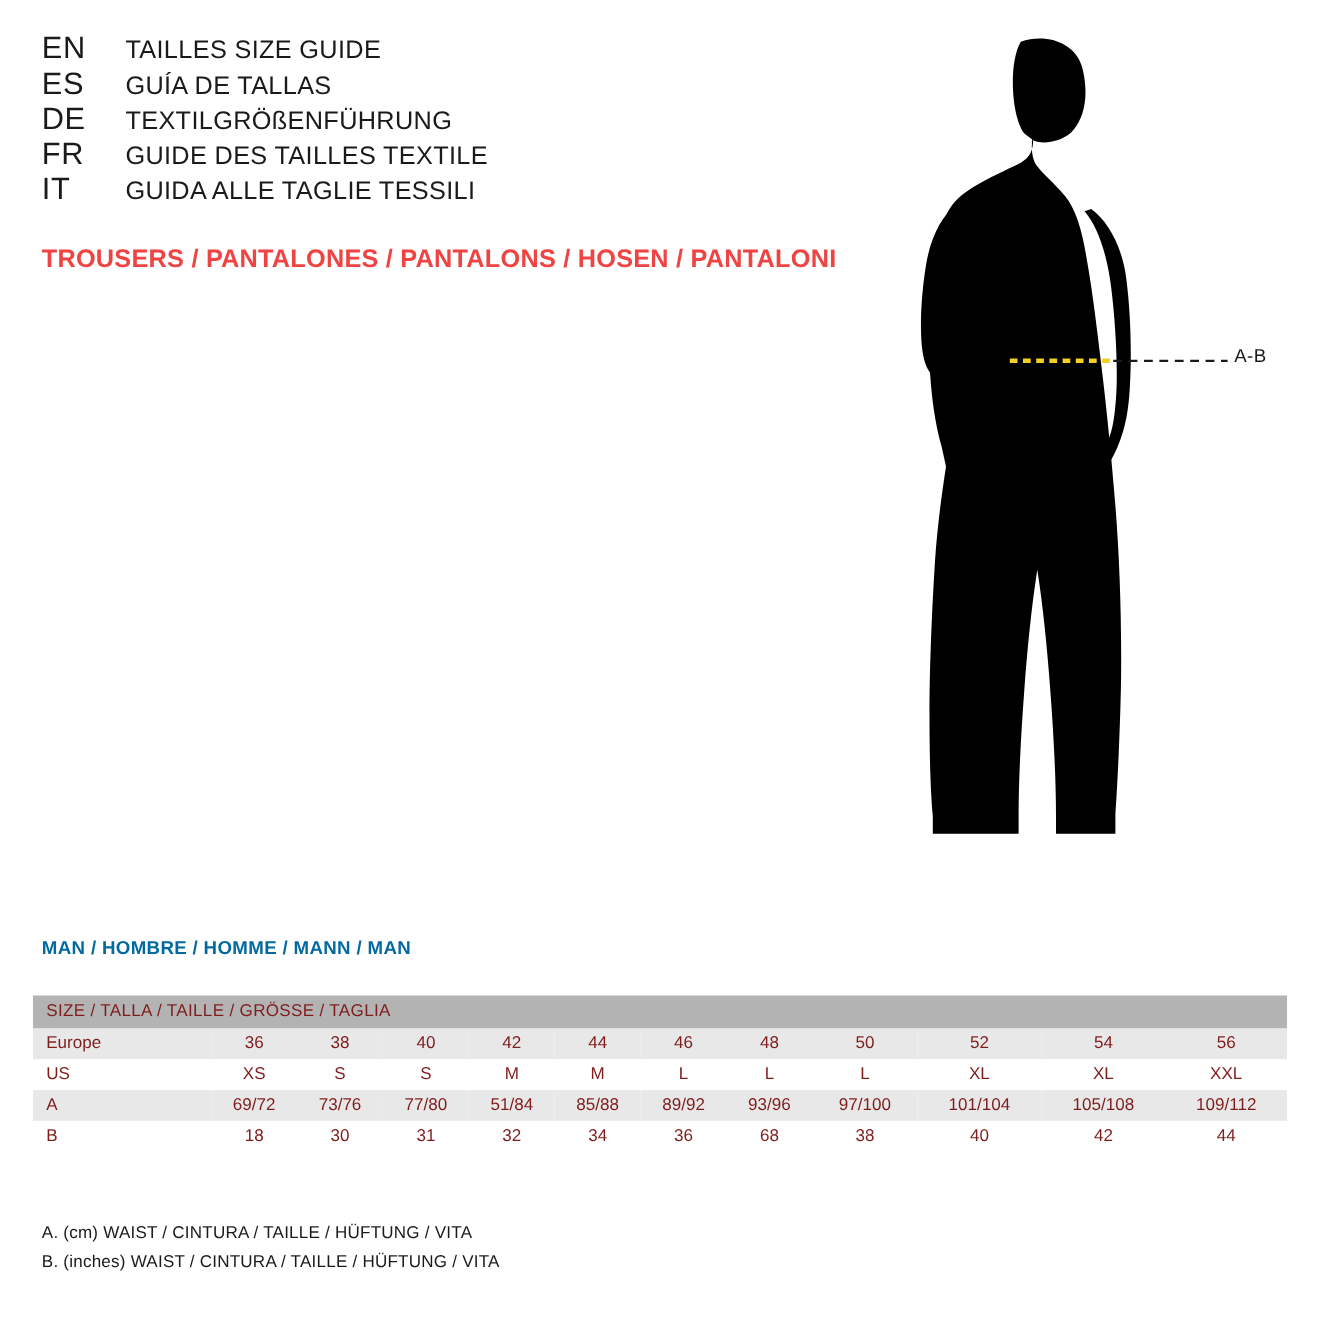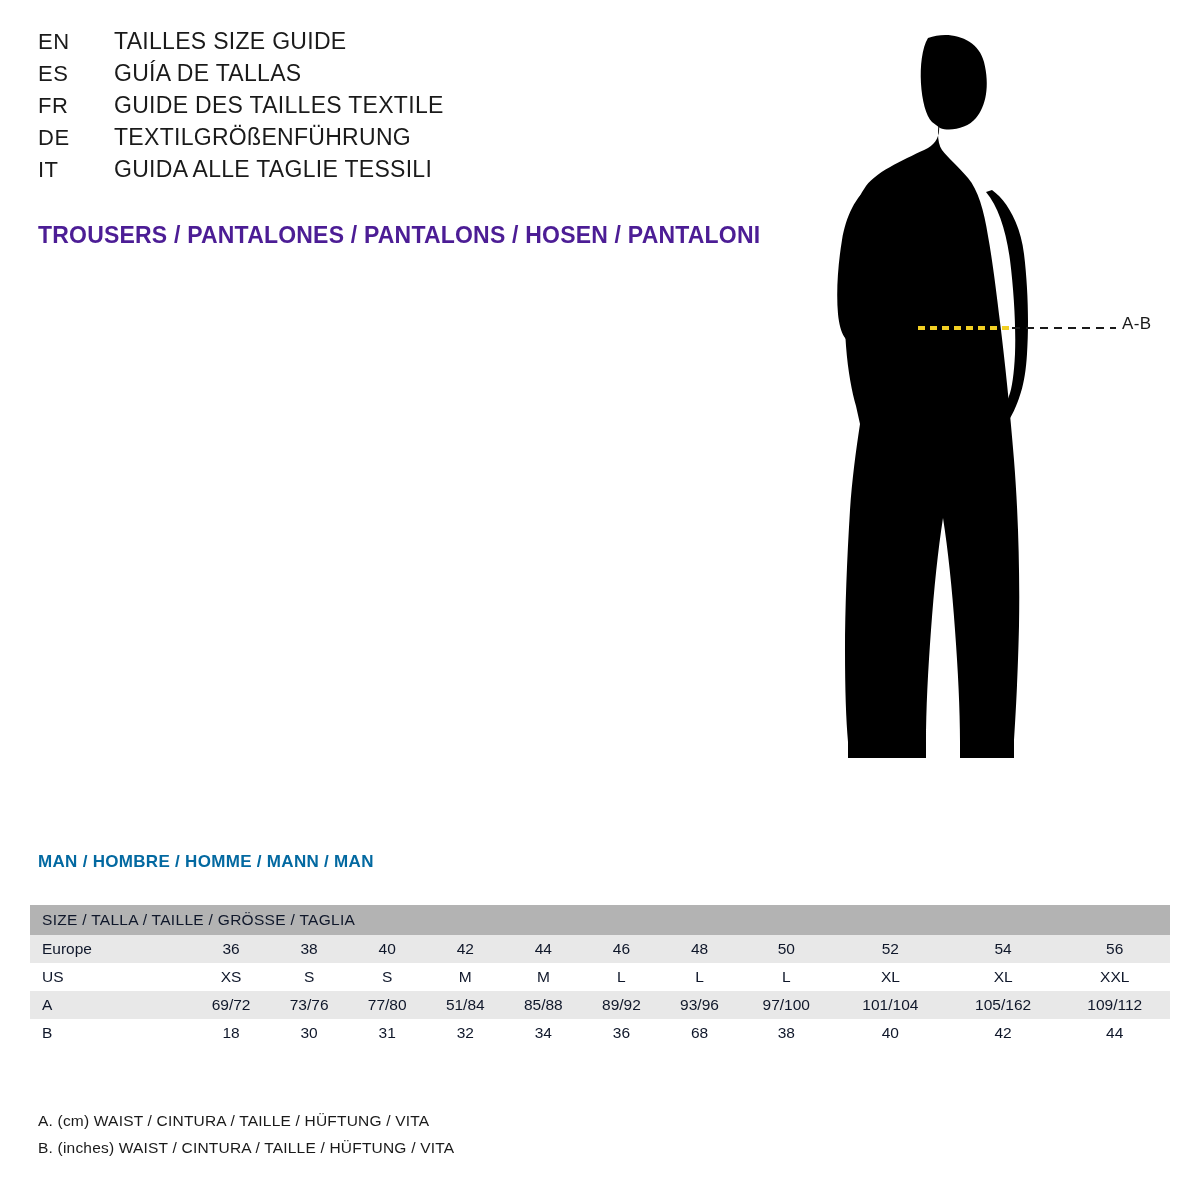--- a/index.html
+++ b/index.html
@@ -23,37 +23,37 @@
     top: 28px;
     width: 760px;
   }
   .lang-row {
     display: flex;
     align-items: baseline;
     height: 32px;
   }
   .lang-code {
     width: 76px;
-    font-size: 22px;
+    font-size: 28px;
     letter-spacing: 0.5px;
     color: #1a1a1a;
   }
   .lang-text {
     font-size: 23px;
     letter-spacing: 0.3px;
     color: #1a1a1a;
   }
   .garment-title {
     position: absolute;
     left: 38px;
     top: 222px;
     font-size: 23px;
     font-weight: bold;
     letter-spacing: 0.2px;
-    color: #4c1d95;
+    color: #ef4444;
     white-space: nowrap;
   }
 
   
   .figure-wrap {
     position: absolute;
     left: 800px;
     top: 10px;
     width: 400px;
     height: 800px;
@@ -80,21 +80,21 @@
     letter-spacing: 0.3px;
     color: #0369a1;
   }
   .size-table {
     position: absolute;
     left: 30px;
     top: 905px;
     width: 1140px;
     border-collapse: collapse;
     font-size: 15.5px;
-    color: #0f172a;
+    color: #7f1d1d;
   }
   .size-table tr.header-row td {
     background: #b3b3b3;
     font-weight: normal;
     height: 30px;
     padding: 0 0 0 12px;
     text-align: left;
     letter-spacing: 0.3px;
   }
   .size-table td {
@@ -135,26 +135,26 @@
 <div class="lang-block">
   <div class="lang-row">
     <span class="lang-code">EN</span>
     <span class="lang-text">TAILLES SIZE GUIDE</span>
   </div>
   <div class="lang-row">
     <span class="lang-code">ES</span>
     <span class="lang-text">GUÍA DE TALLAS</span>
   </div>
   <div class="lang-row">
+    <span class="lang-code">DE</span>
+    <span class="lang-text">TEXTILGRÖßENFÜHRUNG</span>
+  </div>
+  <div class="lang-row">
     <span class="lang-code">FR</span>
     <span class="lang-text">GUIDE DES TAILLES TEXTILE</span>
-  </div>
-  <div class="lang-row">
-    <span class="lang-code">DE</span>
-    <span class="lang-text">TEXTILGRÖßENFÜHRUNG</span>
   </div>
   <div class="lang-row">
     <span class="lang-code">IT</span>
     <span class="lang-text">GUIDA ALLE TAGLIE TESSILI</span>
   </div>
 </div>
 
 <div class="garment-title">TROUSERS / PANTALONES / PANTALONS / HOSEN / PANTALONI</div>
 
 <div class="figure-wrap">
@@ -260,21 +260,21 @@
       <td class="rowlabel">A</td>
       <td>69/72</td>
       <td>73/76</td>
       <td>77/80</td>
       <td>51/84</td>
       <td>85/88</td>
       <td>89/92</td>
       <td>93/96</td>
       <td>97/100</td>
       <td>101/104</td>
-      <td>105/162</td>
+      <td>105/108</td>
       <td>109/112</td>
     </tr>
 
     <tr class="plain">
       <td class="rowlabel">B</td>
       <td>18</td>
       <td>30</td>
       <td>31</td>
       <td>32</td>
       <td>34</td>

